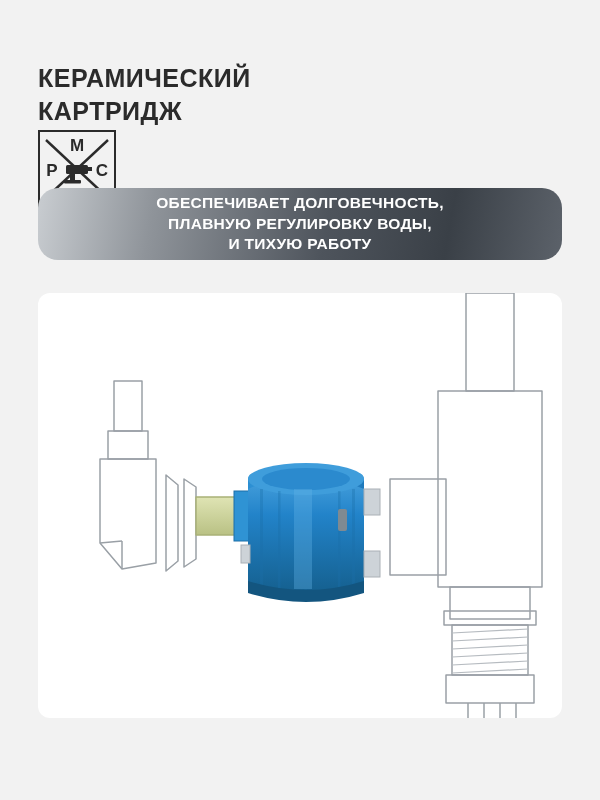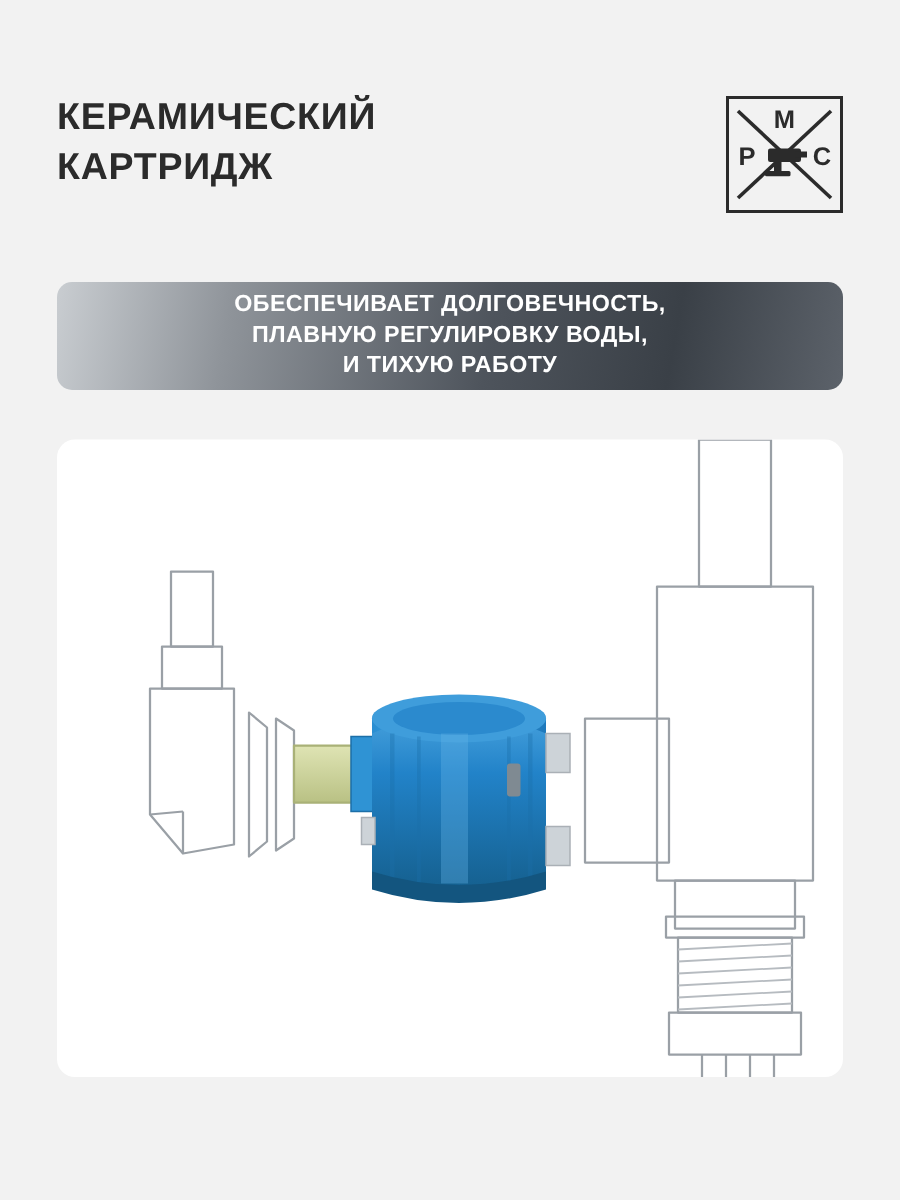--- a/index.html
+++ b/index.html
@@ -23,20 +23,21 @@
   
   .header {
     position: absolute;
     left: 38px;
     top: 62px;
     right: 38px;
     height: 90px;
     display: flex;
     align-items: flex-start;
     justify-content: space-between;
+    flex-direction: column;
   }
   .title {
     font-size: 25px;
     font-weight: bold;
     line-height: 1.32;
     letter-spacing: 0.5px;
     color: #2b2b2b;
     text-transform: uppercase;
     white-space: pre-line;
     margin: 0;
@@ -52,21 +53,21 @@
   }
   .logo svg { display: block; }
 
   
   .banner {
     position: absolute;
     left: 38px;
     top: 188px;
     width: 524px;
     height: 72px;
-    border-radius: 10px;
+    border-radius: 20px;
     background: linear-gradient(100deg, #c9cdd1 0%, #8f949a 22%, #4e545c 55%, #3a4047 78%, #5c626a 100%);
     display: flex;
     align-items: center;
     justify-content: center;
     box-sizing: border-box;
     padding: 0 18px;
   }
   .banner-text {
     color: #ffffff;
     font-size: 15.5px;

